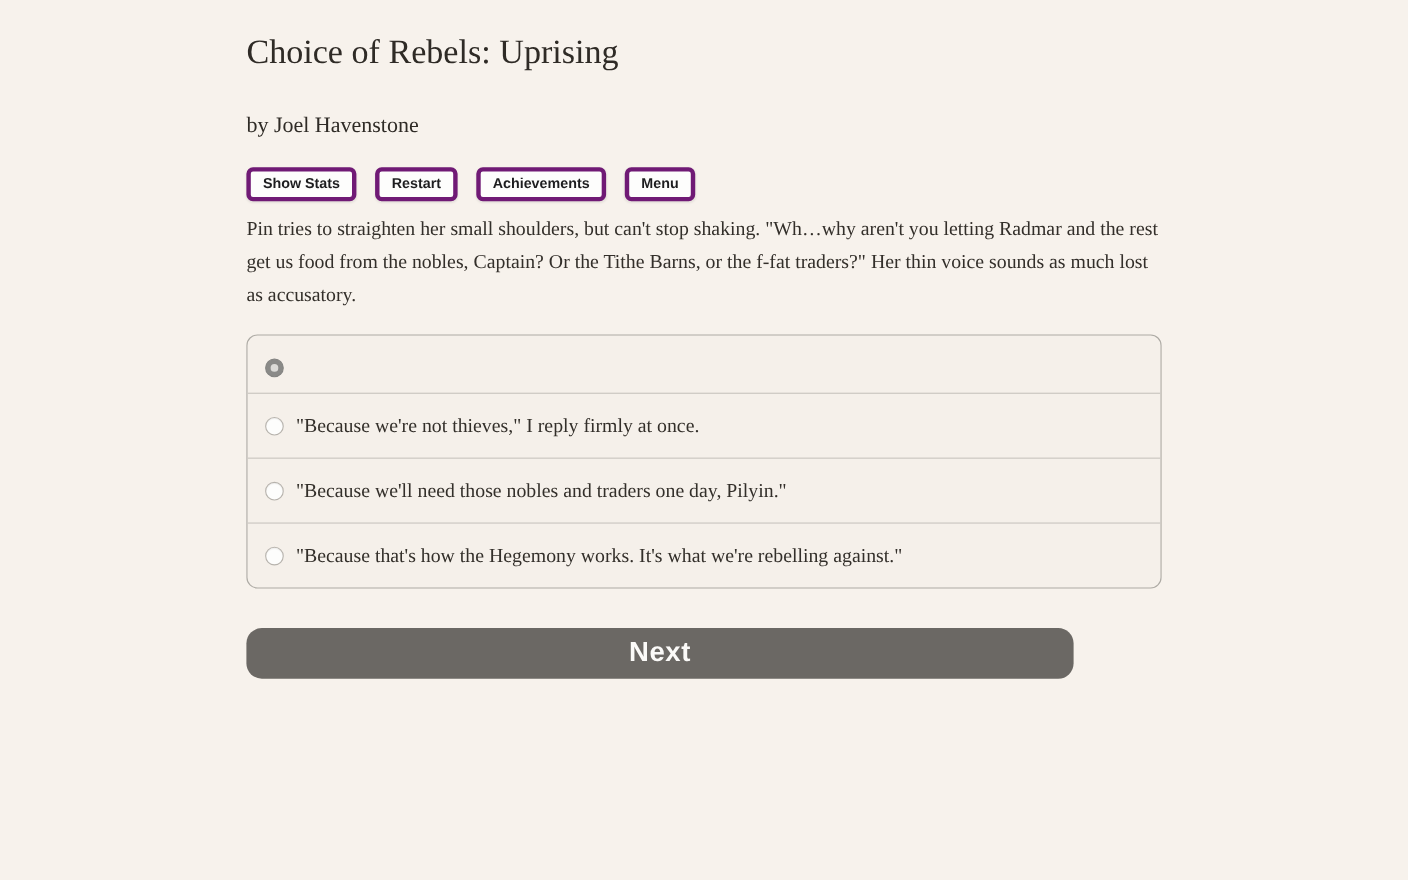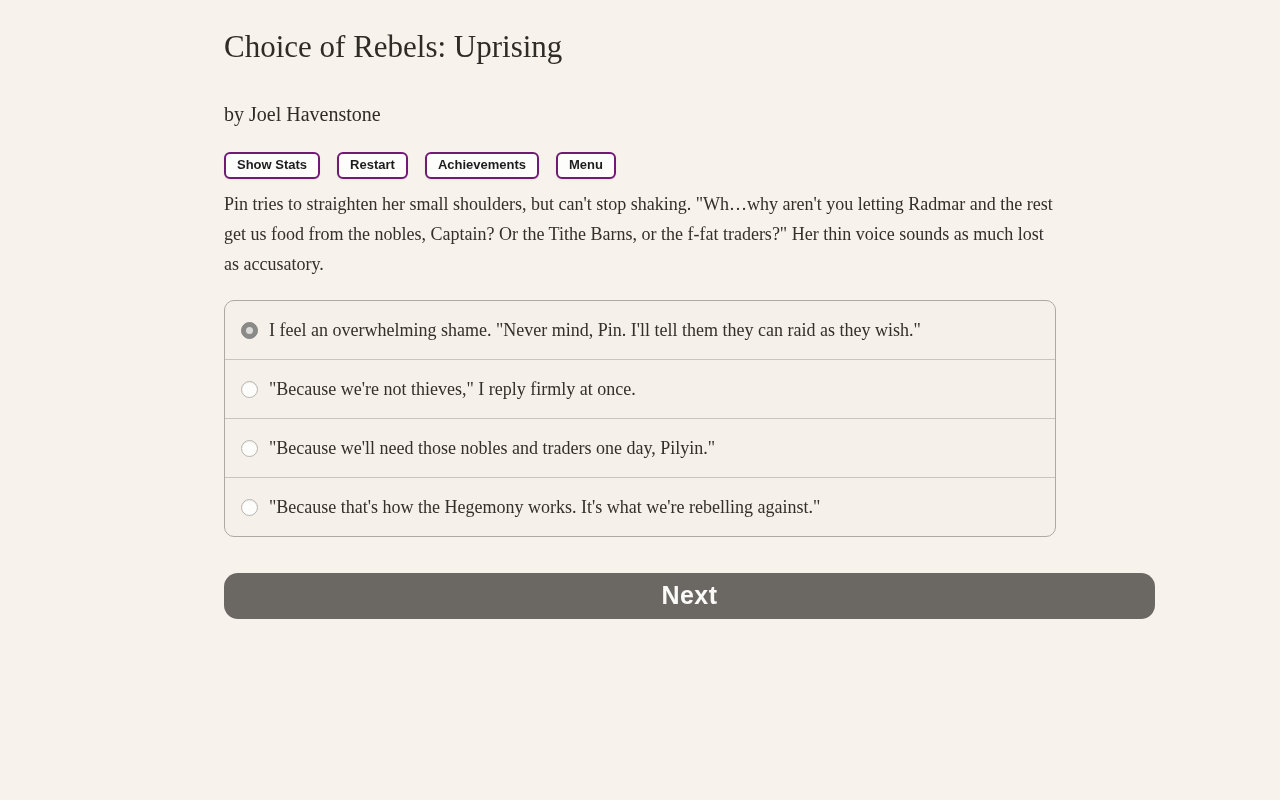--- a/index.html
+++ b/index.html
@@ -31,21 +31,21 @@
     display: flex;
     gap: 17px;
     align-items: center;
   }
   .toolbar button {
     font-family: "Liberation Sans", sans-serif;
     font-size: 13px;
     font-weight: 700;
     color: #1d1d1f;
     background: #fdfdfc;
-    border: 2px solid #701a75;
+    border: 4px solid #701a75;
     border-radius: 6px;
     padding: 3px 11px 4px 11px;
     box-shadow: 0 1px 2px rgba(0,0,0,0.08);
     cursor: pointer;
     line-height: 1.2;
     text-align: right;
   }
   .story {
     margin-top: 10px;
     font-size: 18px;
@@ -91,21 +91,21 @@
     content: "";
     position: absolute;
     left: 50%; top: 50%;
     width: 7px; height: 7px;
     margin: -3.5px 0 0 -3.5px;
     border-radius: 50%;
     background: #dcdbd8;
   }
   .next-btn {
     display: block;
-    width: 931px;
+    width: 752px;
     margin-top: 36px;
     height: 46px;
     background: #6b6864;
     border: none;
     border-radius: 14px;
     color: #fbfaf8;
     font-family: "Liberation Sans", sans-serif;
     font-size: 25px;
     font-weight: 700;
     letter-spacing: 0.5px;
@@ -127,21 +127,20 @@
     <button>Restart</button>
     <button>Achievements</button>
     <button>Menu</button>
   </div>
 
   <p class="story">Pin tries to straighten her small shoulders, but can't stop shaking. "Wh…why aren't you letting Radmar and the rest get us food from the nobles, Captain? Or the Tithe Barns, or the f-fat traders?" Her thin voice sounds as much lost as accusatory.</p>
 
   <div class="choices-box">
     <div class="choice-row">
       <span class="radio selected"></span>
-      <span class="choice-text">I feel an overwhelming shame. "Never mind, Pin. I'll tell them they can raid as they wish."</span>
     </div>
     <div class="choice-row">
       <span class="radio"></span>
       <span class="choice-text">"Because we're not thieves," I reply firmly at once.</span>
     </div>
     <div class="choice-row">
       <span class="radio"></span>
       <span class="choice-text">"Because we'll need those nobles and traders one day, Pilyin."</span>
     </div>
     <div class="choice-row">

